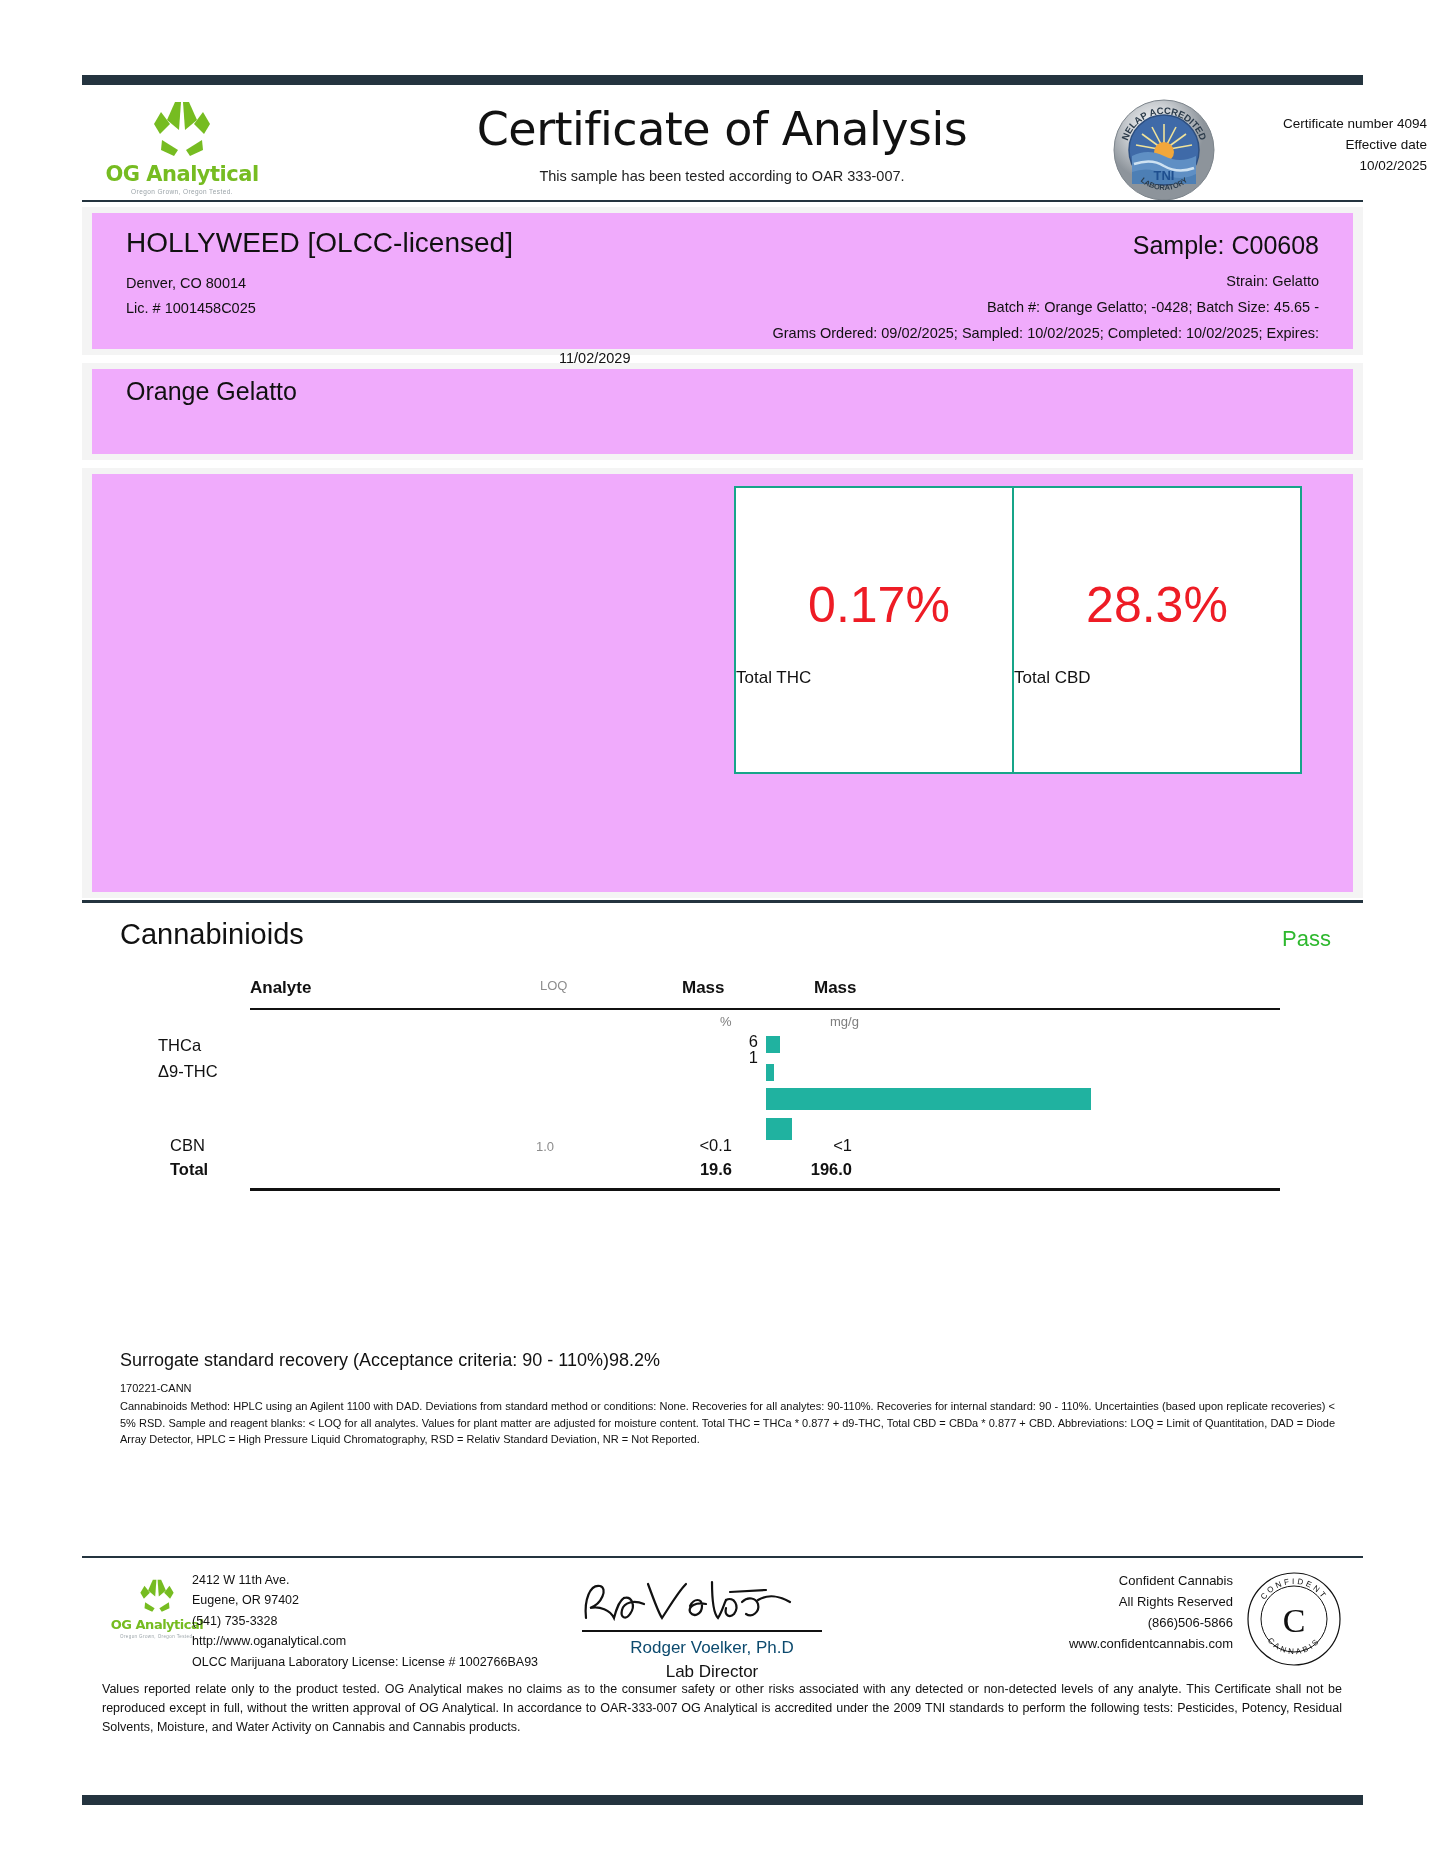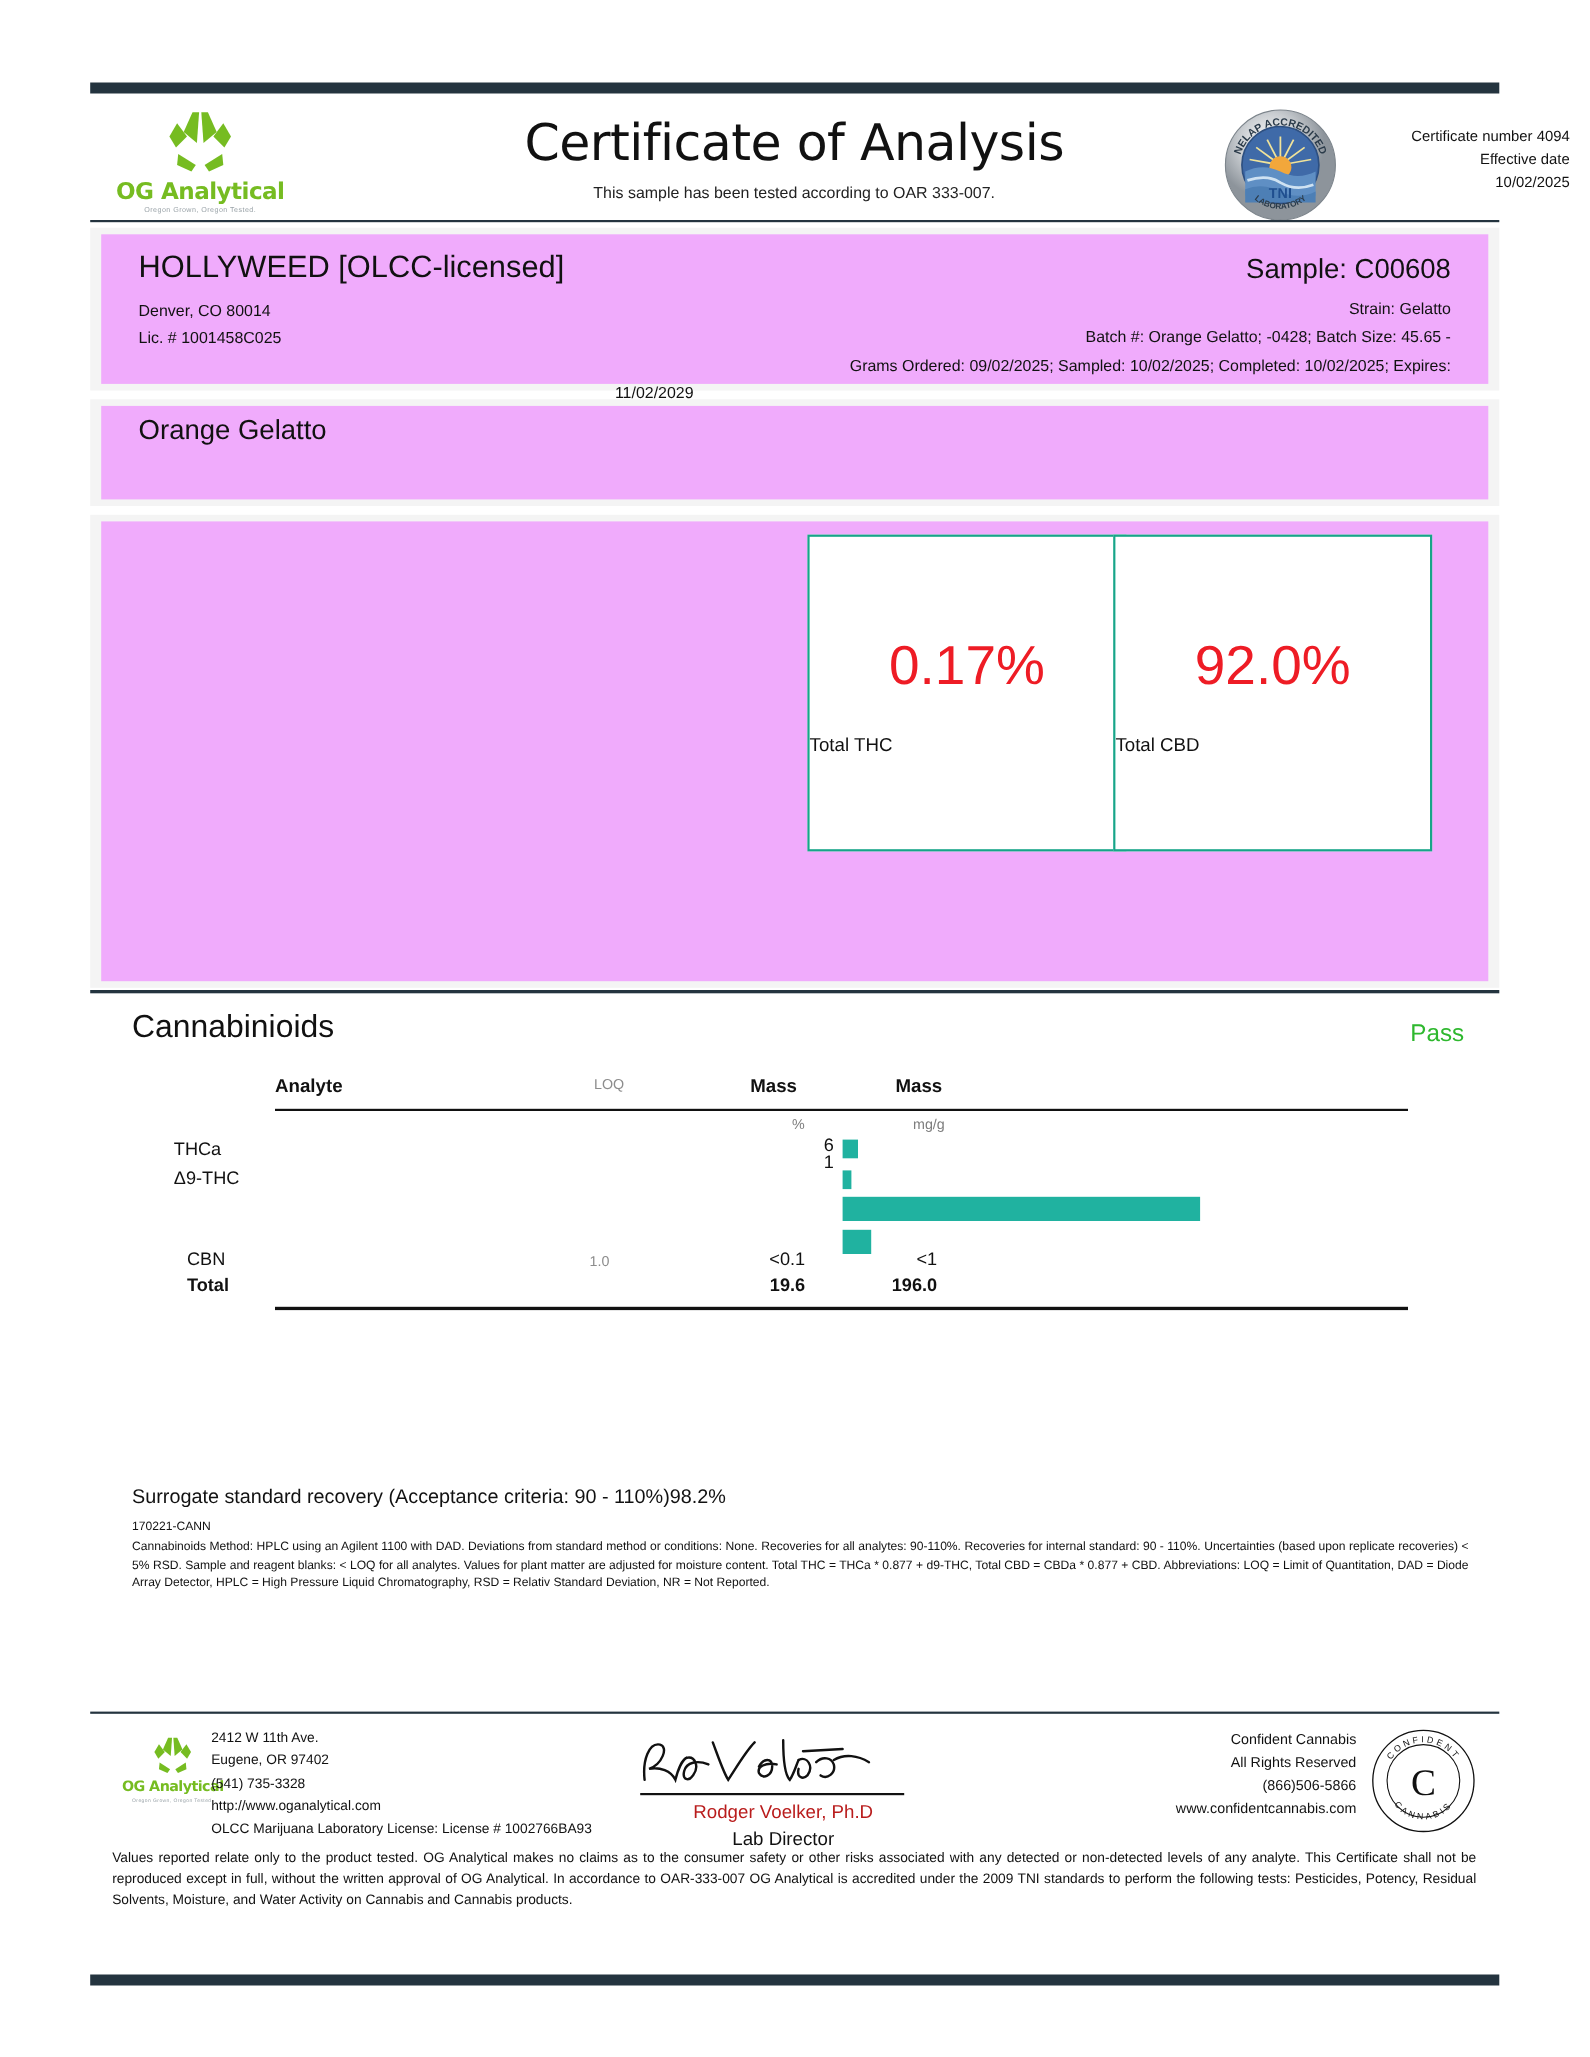--- a/index.html
+++ b/index.html
@@ -169,21 +169,21 @@
   .f-lic {
     position:absolute; left:110px; top:95px;
     font-size:12.5px; color:#111;
   }
   .sig-wrap { position:absolute; left:480px; top:6px; width:300px; text-align:center; }
   .sig-line {
     position:absolute; left:500px; top:70px; width:240px; height:1.5px; background:#111;
   }
   .sig-name {
     position:absolute; left:480px; top:78px; width:300px; text-align:center;
-    font-size:17px; color:#b91c1c;
+    font-size:17px; color:#0c4a6e;
   }
   .sig-role {
     position:absolute; left:480px; top:102px; width:300px; text-align:center;
     font-size:17px; color:#111;
   }
   .cc-block {
     position:absolute; right:130px; top:10px; width:270px; text-align:right;
     font-size:13px; line-height:1.62; color:#111;
   }
   .cc-seal { position:absolute; right:20px; top:10px; width:98px; height:98px; }
@@ -290,21 +290,21 @@
     </div>
   </div>
 
   <div class="panel totals-panel">
     <div class="panel-inner totals-inner">
       <div class="tot-box tot-thc">
         <div class="tot-val">0.17%</div>
         <div class="tot-lab">Total THC</div>
       </div>
       <div class="tot-box tot-cbd">
-        <div class="tot-val">92.0%</div>
+        <div class="tot-val">28.3%</div>
         <div class="tot-lab">Total CBD</div>
       </div>
     </div>
   </div>
 
   <div class="hair" style="top:900px; height:3px;"></div>
 
   <div class="panel cann-panel">
     <div class="cann-title">Cannabinioids</div>
     <div class="cann-pass">Pass</div>

